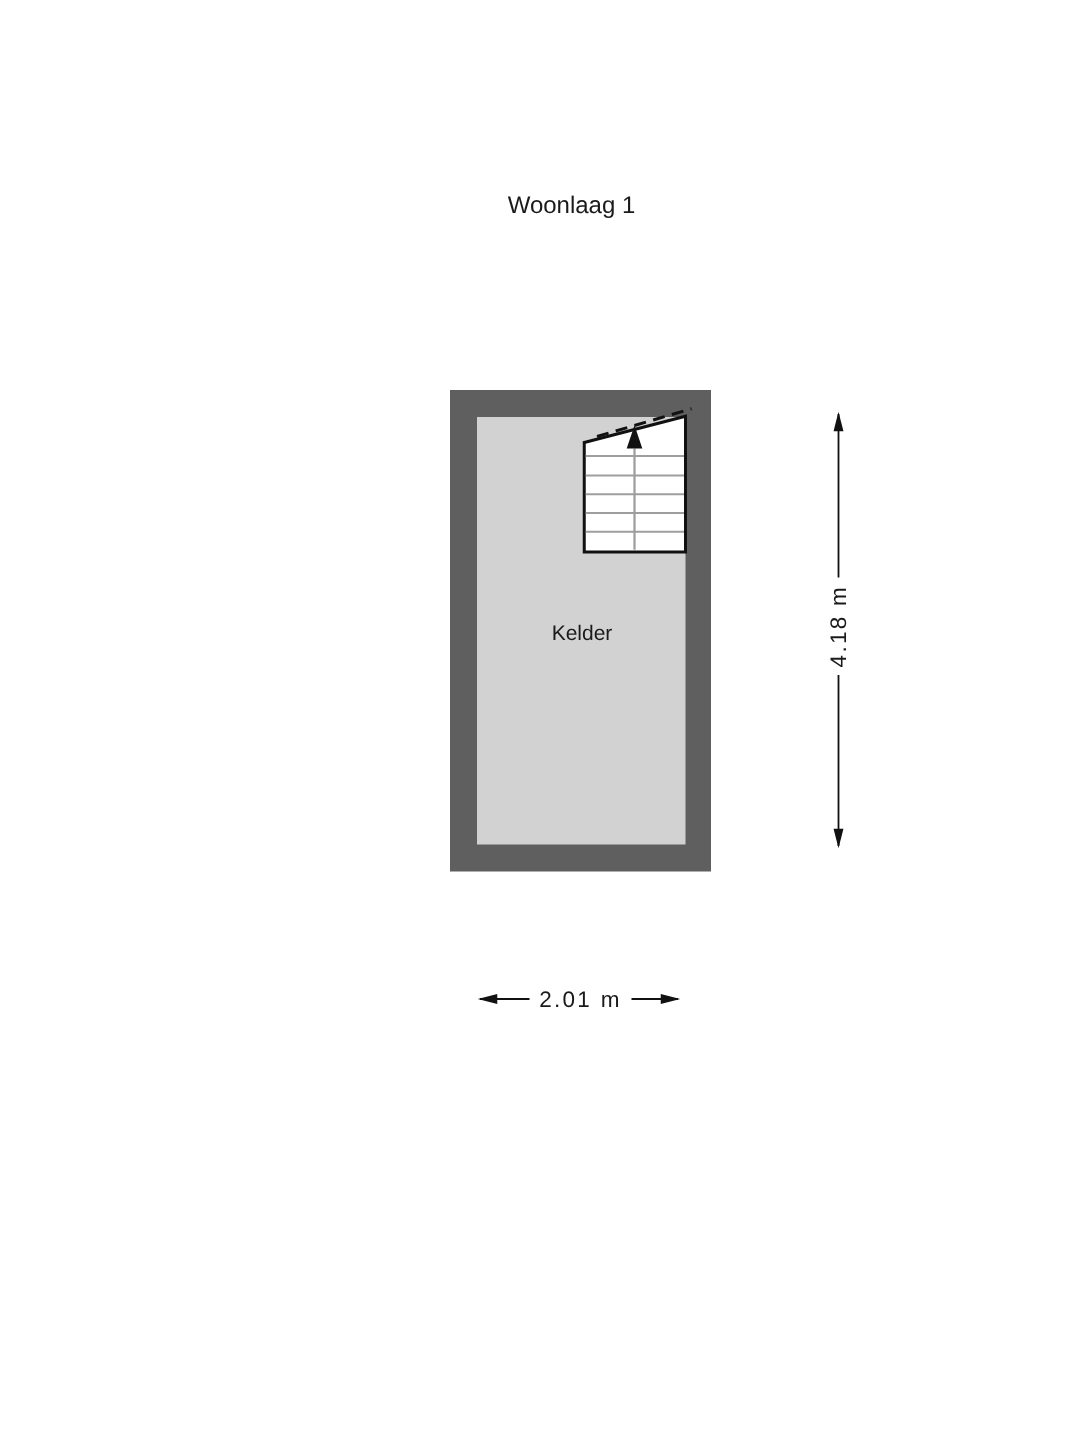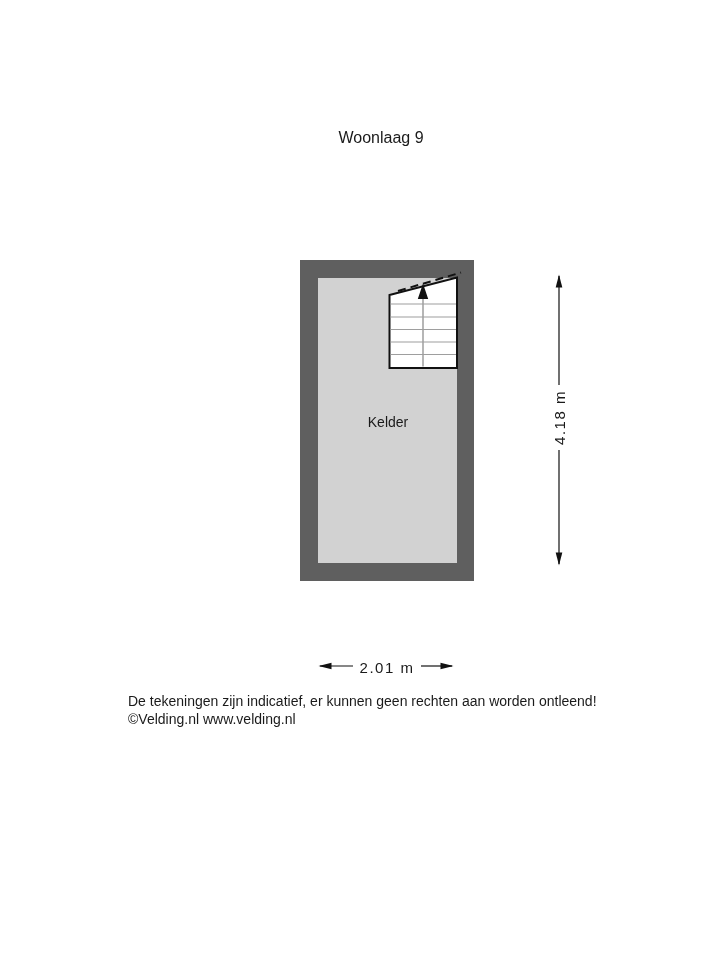--- a/index.html
+++ b/index.html
@@ -47,21 +47,21 @@
     line-height: 18px;
     color: #1a1a1a;
     white-space: nowrap;
   }
 </style>
 </head>
 <body>
 
 <div id="canvas">
 
-  <div class="plan-title">Woonlaag 9</div>
+  <div class="plan-title">Woonlaag 1</div>
 
   <svg class="plan-svg" width="720" height="960" viewBox="0 0 720 960">
 
     <rect x="300" y="260" width="174" height="321" fill="#5f5f5f"></rect>
 
     <rect x="318" y="278" width="139" height="285" fill="#d2d2d2"></rect>
 
     <polygon points="389.5,295 457,277.5 457,368 389.5,368" stroke-width="2" fill="#ffffff" stroke="#111111"></polygon>
 
     <g stroke-width="1.2" stroke="#9e9e9e">
@@ -94,18 +94,14 @@
         <line x1="421" y1="666" x2="452" y2="666"></line>
       </g>
       <polygon points="318.5,666 331.5,662.7 331.5,669.3" fill="#111111"></polygon>
       <polygon points="453.5,666 440.5,662.7 440.5,669.3" fill="#111111"></polygon>
       <text class="dim-label-text" x="387" y="667" text-anchor="middle" dominant-baseline="central">2.01 m</text>
     </g>
 
     <text class="room-label-text" x="388" y="421.5" text-anchor="middle" dominant-baseline="central">Kelder</text>
   </svg>
 
-  <div class="footer">
-    <div>De tekeningen zijn indicatief, er kunnen geen rechten aan worden ontleend!</div>
-    <div>©Velding.nl www.velding.nl</div>
-  </div>
 
 </div>
 
 </body></html>

